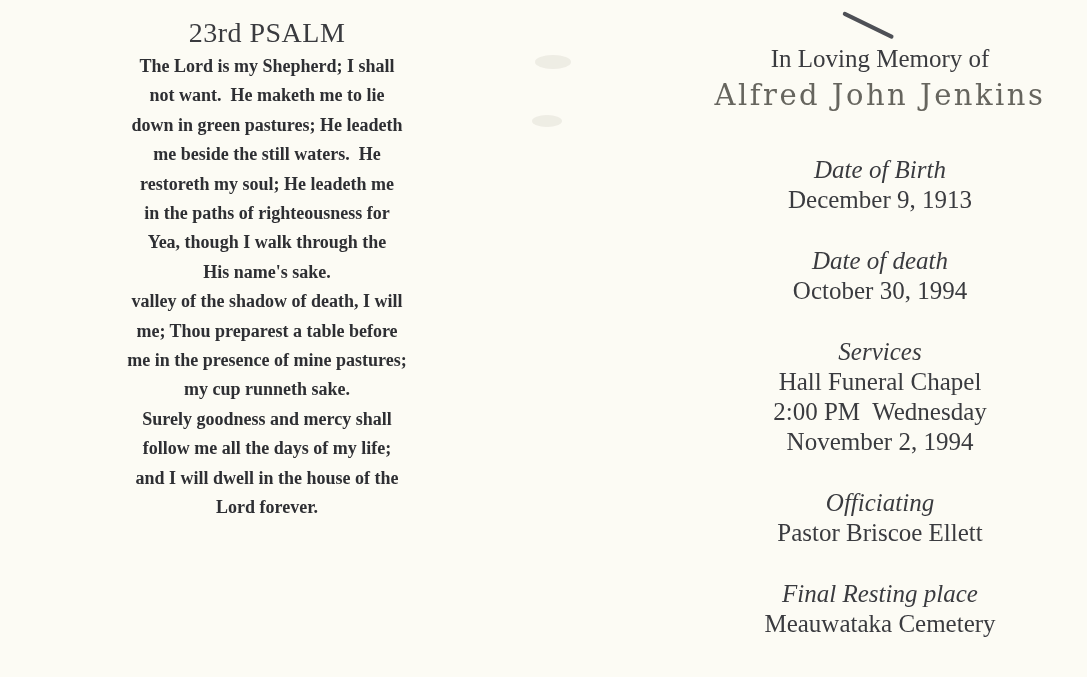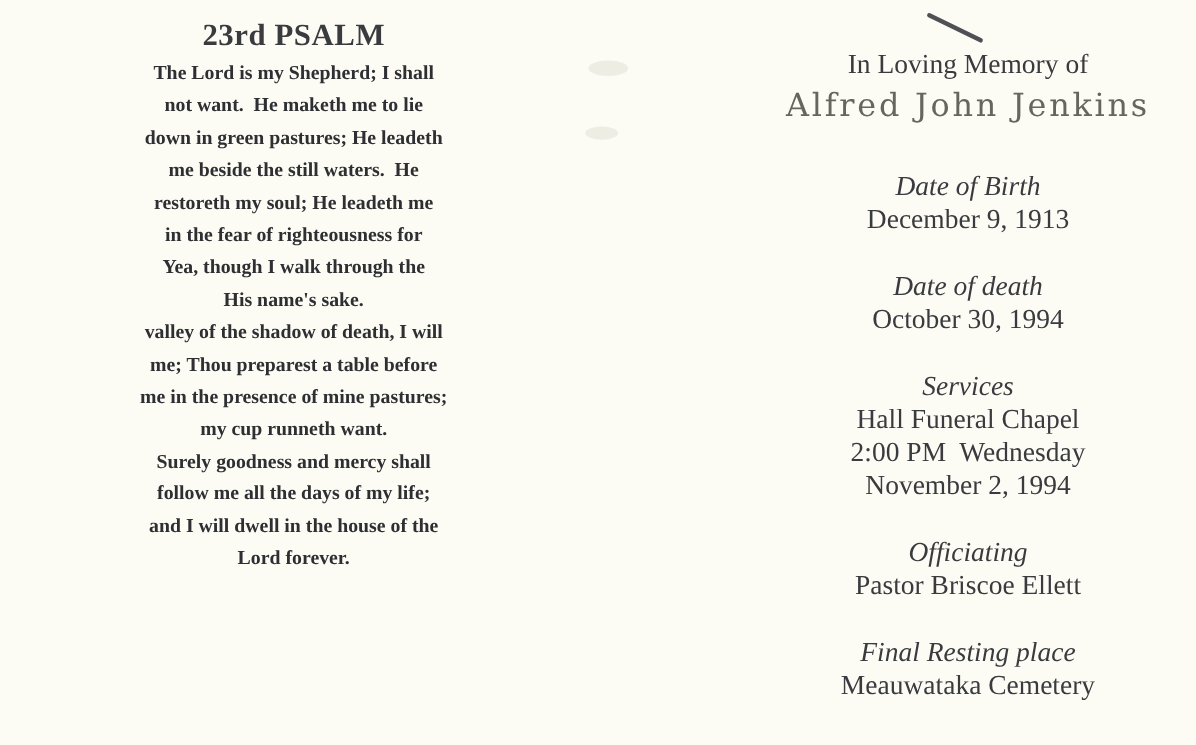--- a/index.html
+++ b/index.html
@@ -23,21 +23,21 @@
     position: absolute;
     left: 37px;
     top: 14px;
     width: 460px;
     text-align: center;
     color: #2e2f33;
   }
   .psalm-title {
     font-size: 28px;
     line-height: 38px;
-    font-weight: bold;
+    font-weight: normal;
     letter-spacing: 0.5px;
     color: #3a3b3f;
     white-space: pre-wrap;
   }
   .psalm-line {
     font-size: 18px;
     line-height: 29.4px;
     font-weight: bold;
     white-space: pre-wrap;
   }
@@ -110,27 +110,27 @@
   <div class="smudge smudge-1"></div>
   <div class="smudge smudge-2"></div>
 
   <div class="left-col">
     <div class="psalm-title">23rd PSALM</div>
     <div class="psalm-line">The Lord is my Shepherd; I shall</div>
     <div class="psalm-line">not want.  He maketh me to lie</div>
     <div class="psalm-line">down in green pastures; He leadeth</div>
     <div class="psalm-line">me beside the still waters.  He</div>
     <div class="psalm-line">restoreth my soul; He leadeth me</div>
-    <div class="psalm-line">in the fear of righteousness for</div>
+    <div class="psalm-line">in the paths of righteousness for</div>
     <div class="psalm-line">Yea, though I walk through the</div>
     <div class="psalm-line">His name's sake.</div>
     <div class="psalm-line">valley of the shadow of death, I will</div>
     <div class="psalm-line">me; Thou preparest a table before</div>
     <div class="psalm-line">me in the presence of mine pastures;</div>
-    <div class="psalm-line">my cup runneth want.</div>
+    <div class="psalm-line">my cup runneth sake.</div>
     <div class="psalm-line">Surely goodness and mercy shall</div>
     <div class="psalm-line">follow me all the days of my life;</div>
     <div class="psalm-line">and I will dwell in the house of the</div>
     <div class="psalm-line">Lord forever.</div>
   </div>
 
   <div class="right-col">
     <div class="memory-heading">In Loving Memory of</div>
     <div class="deceased-name">Alfred John Jenkins</div>
 

